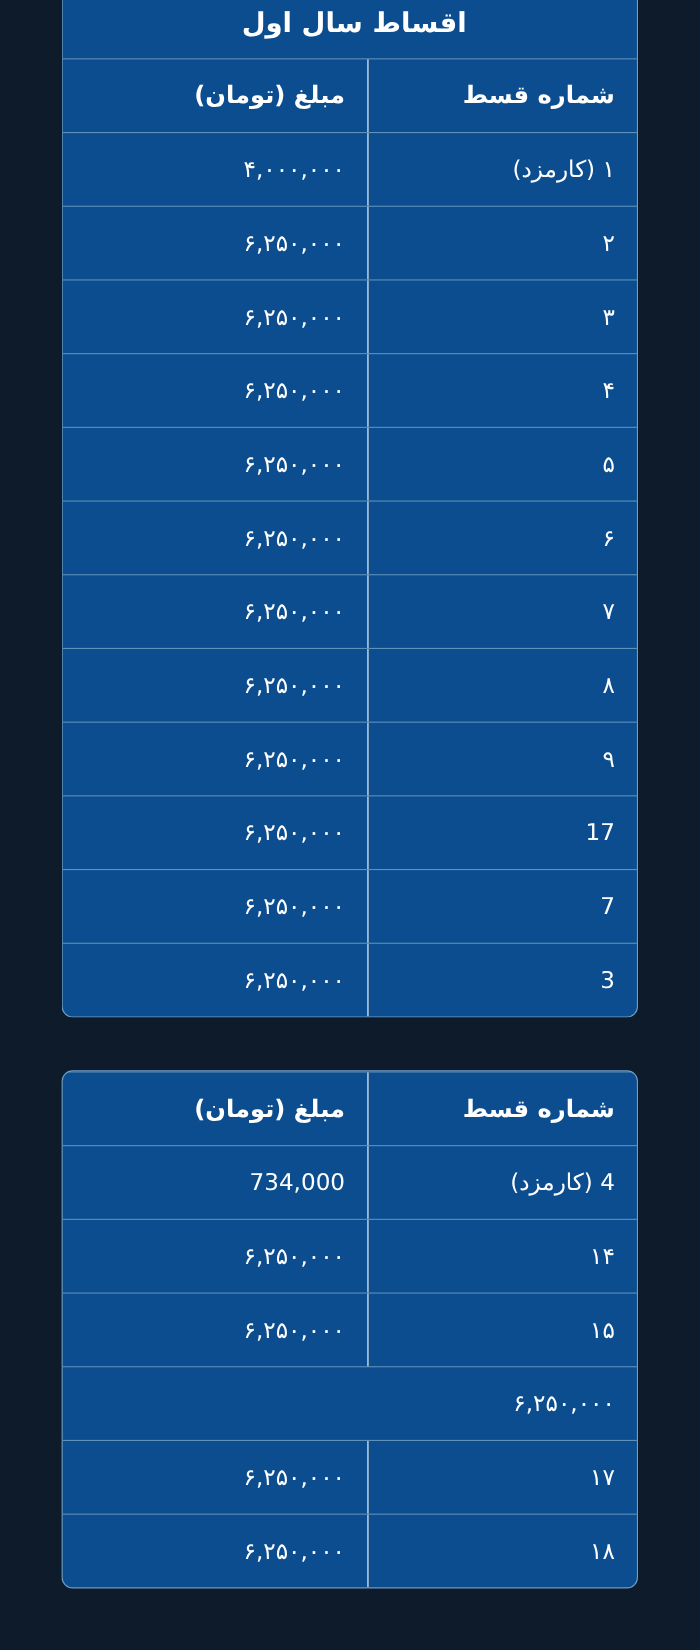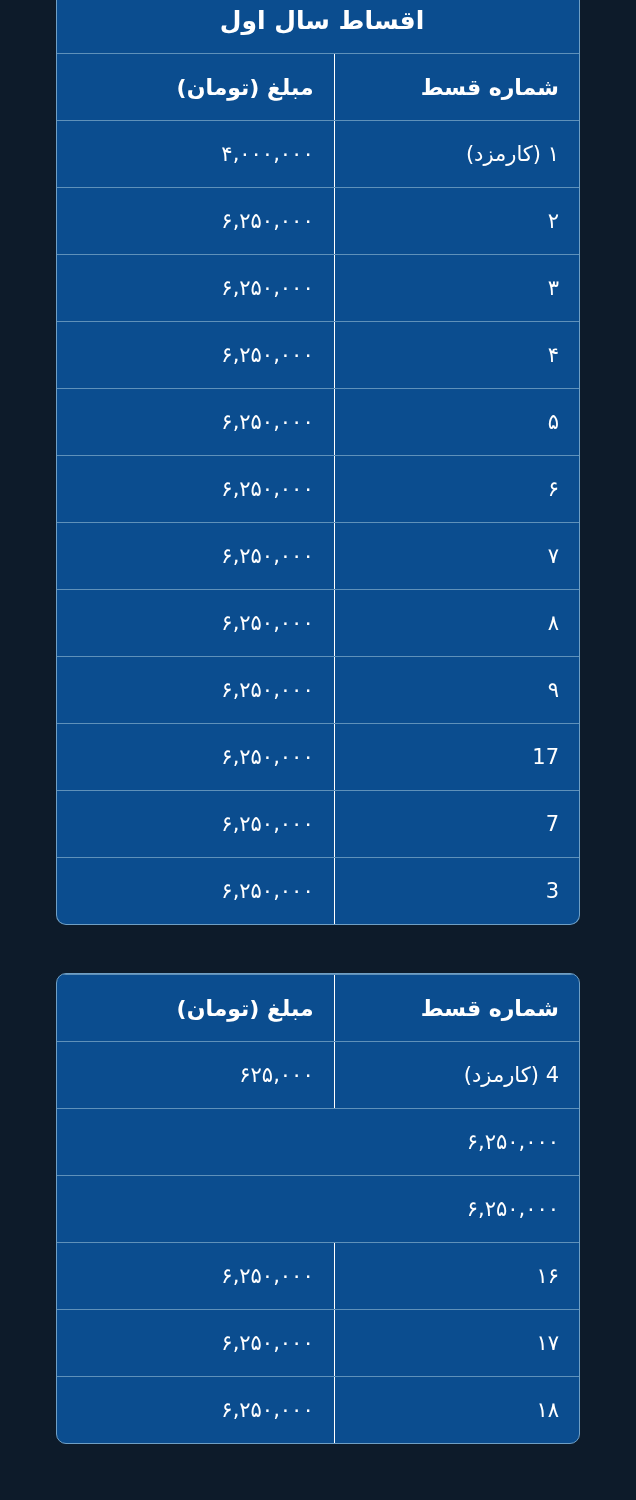--- a/index.html
+++ b/index.html
@@ -158,30 +158,31 @@
 
   <div class="card">
 
     <div class="row header">
       <div class="cell right">شماره قسط</div>
       <div class="cell left">مبلغ (تومان)</div>
     </div>
 
     <div class="row">
       <div class="cell right installment">4 (کارمزد)</div>
-      <div class="cell left amount">۶۲۵,۰۰۰</div>
+      <div class="cell left amount">734,000</div>
     </div>
     <div class="row">
+      <div class="cell right installment">۱۴</div>
       <div class="cell left amount">۶,۲۵۰,۰۰۰</div>
     </div>
     <div class="row">
+      <div class="cell right installment">۱۵</div>
       <div class="cell left amount">۶,۲۵۰,۰۰۰</div>
     </div>
     <div class="row">
-      <div class="cell right installment">۱۶</div>
       <div class="cell left amount">۶,۲۵۰,۰۰۰</div>
     </div>
     <div class="row">
       <div class="cell right installment">۱۷</div>
       <div class="cell left amount">۶,۲۵۰,۰۰۰</div>
     </div>
     <div class="row">
       <div class="cell right installment">۱۸</div>
       <div class="cell left amount">۶,۲۵۰,۰۰۰</div>
     </div>

